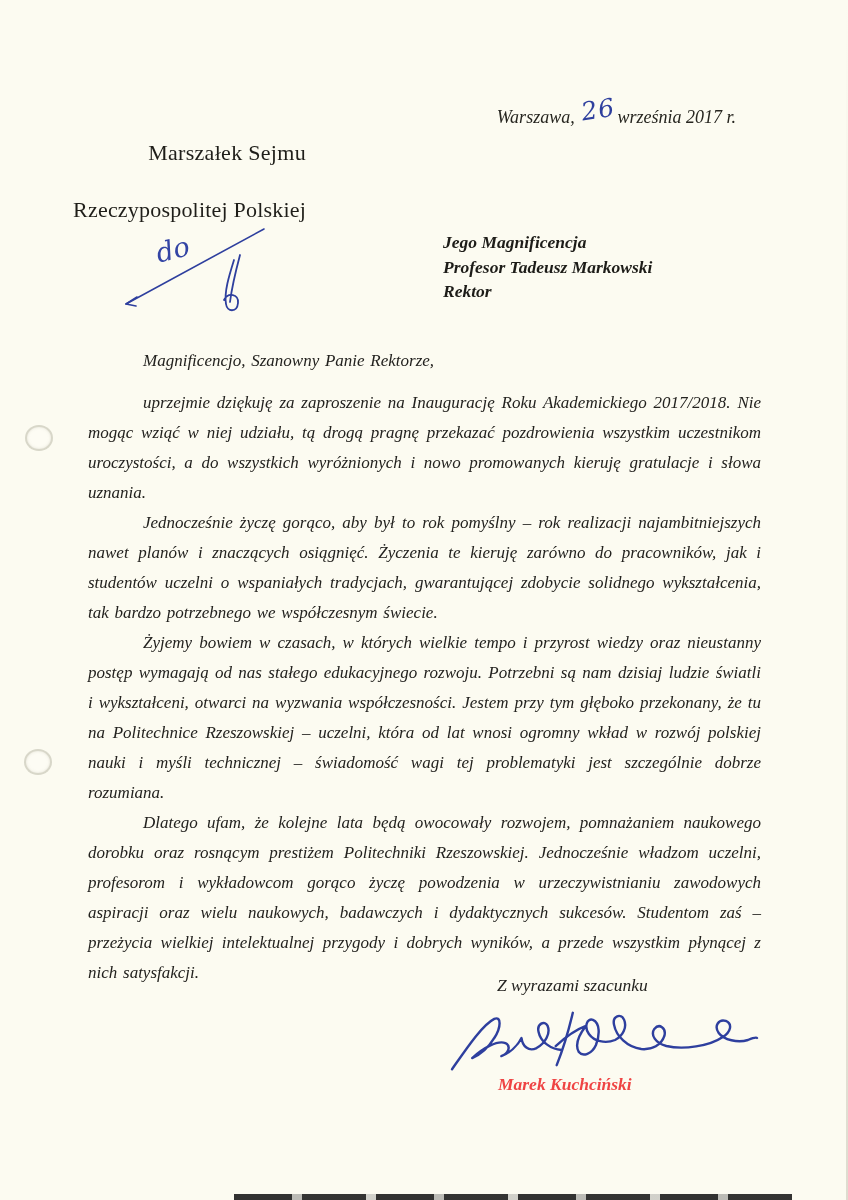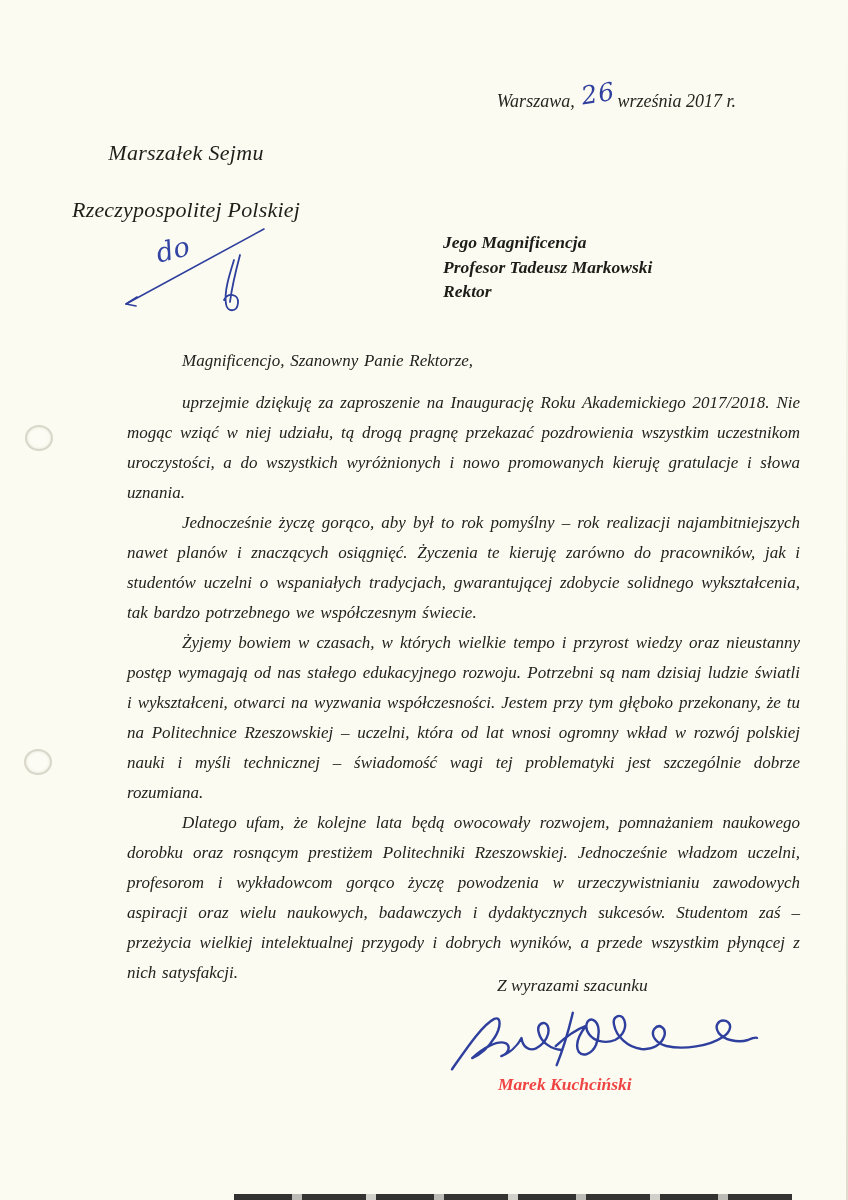--- a/index.html
+++ b/index.html
@@ -11,38 +11,38 @@
   }
   .paper{
     position:relative;
     width:848px;height:1200px;
     background:#fcfbf1;
     color:#23221f;
     overflow:hidden;
   }
   
   .dateline{
-    position:absolute; top:84px; right:112px;
+    position:absolute; top:100px; right:112px;
     font-style:italic; font-size:18px; color:#26251f;
     display:flex; align-items:baseline; white-space:nowrap;
   }
   .hand-day{
     font-family:"DejaVu Serif", serif;
     font-style:italic;
     color:#2e3f9e;
     font-size:25px;
     display:inline-block;
     transform:rotate(-9deg) translateY(-5px);
     margin:0 2px 0 7px;
     letter-spacing:1px;
   }
   
   .letterhead{
     position:absolute; left:66px; top:139px; width:240px;
-    text-align:center; color:#1f1e19;font-style:italic;
+    text-align:right; color:#1f1e19;
   }
   .letterhead .lh1{font-size:22px; line-height:28px; letter-spacing:.3px;}
   .letterhead .lh2{font-size:22px; line-height:30px; letter-spacing:.2px;margin-top:28px;}
   
   .addressee{
     position:absolute; left:443px; top:220px;
     font-style:italic; font-weight:bold; font-size:17.5px; line-height:24.5px;
     color:#1d1c18;
     margin-top:10px;
   }
@@ -52,21 +52,21 @@
   .annotation-word{
     position:absolute; left:44px; top:12px;
     font-family:"DejaVu Serif", serif;
     font-style:italic; font-size:27px; color:#3344a4;
     transform:rotate(-14deg);
   }
   
   .bodytext{
     position:absolute; left:88px; top:346px; width:673px;
     font-style:italic; font-size:17px; line-height:30px;
-    color:#23221f; word-spacing:1.5px;margin-left:39px;
+    color:#23221f; word-spacing:1.5px;
   }
   .salutation{margin:0 0 12px 55px;}
   .para{
     margin:0; text-indent:55px;
     text-align:justify; text-align-last:left;
   }
   
   .valediction{
     position:absolute; left:489px; top:975px;
     font-style:italic; font-size:17.5px; color:#23221f;margin-left:8px;

